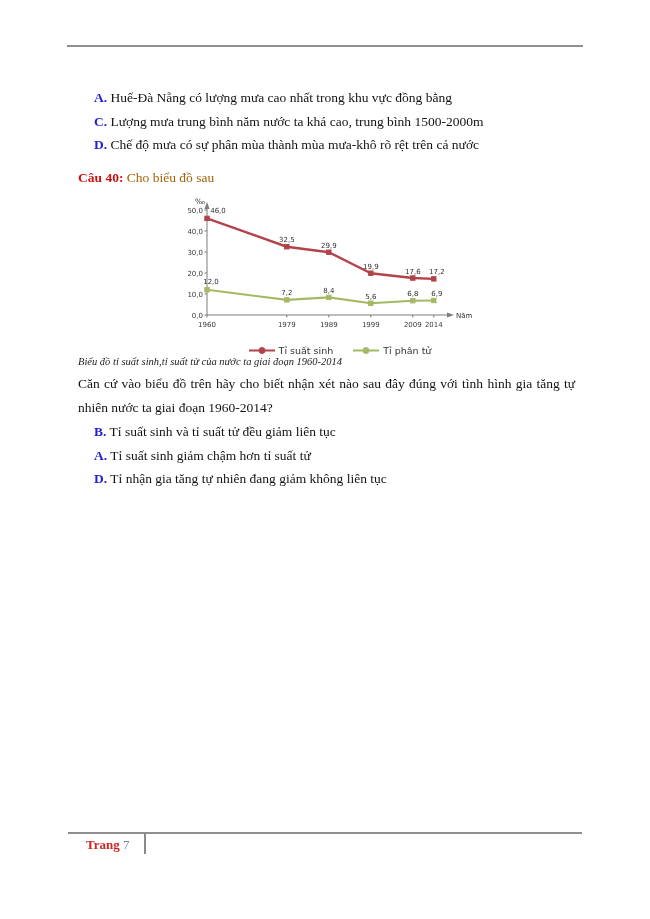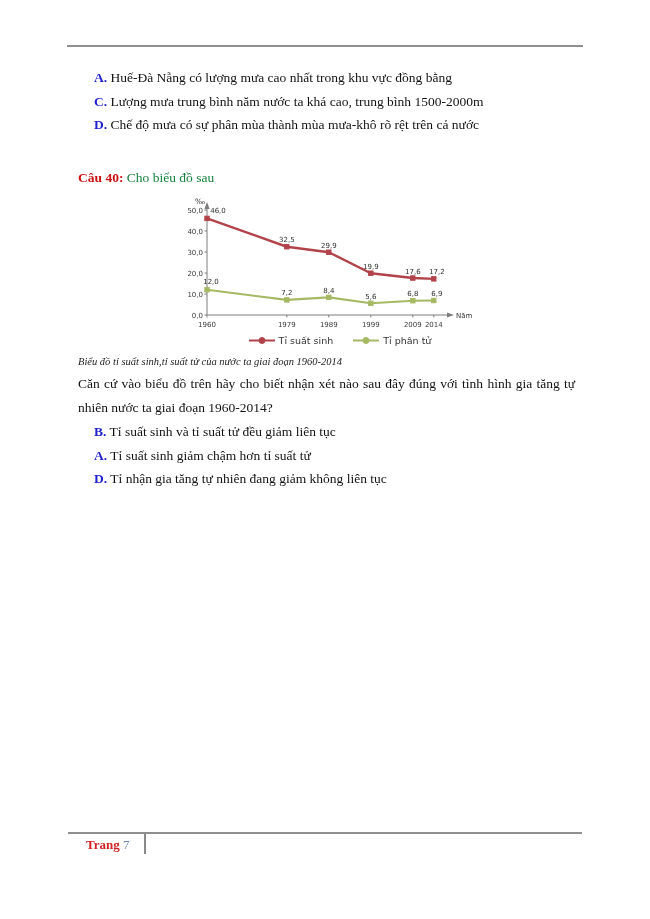--- a/index.html
+++ b/index.html
@@ -6,35 +6,35 @@
   .page{
     position:relative;width:650px;height:919px;background:#ffffff;
     font-family:"Liberation Serif","DejaVu Serif",serif;color:#111;overflow:hidden;
   }
   .rule{position:absolute;background:#8f8f8f;height:2px;}
   .top-rule{left:67px;top:45px;width:516px;}
   .footer-rule{left:68px;top:832px;width:514px;}
   .footer-tick{position:absolute;left:144px;top:833px;width:2px;height:21px;background:#8a8a8a;}
 
   .opt-block{position:absolute;left:94px;width:500px;}
-  .opt-block.q39{top:66px;}
+  .opt-block.q39{top:86px;}
   .opt-block.q40{top:420px;}
   .opt-row{line-height:23.6px;font-size:13.5px;white-space:nowrap;}
   .opt-letter{font-weight:bold;color:#1f1fd0;}
   .opt-text{color:#131313;}
 
   .cau-line{position:absolute;left:78px;top:166px;font-size:13.5px;line-height:23px;white-space:nowrap;}
   .cau-label{font-weight:bold;color:#cc1111;}
-  .cau-intro{color:#15803d;}
+  .cau-intro{color:#a16207;}
 
   .chart-wrap{position:absolute;left:185px;top:196px;width:310px;}
   .chart-svg{display:block;}
   .legend-row{
     display:flex;justify-content:center;align-items:center;gap:20px;
-    margin-top:1px;font-family:"DejaVu Sans","Liberation Sans",sans-serif;
+    margin-top:11px;font-family:"DejaVu Sans","Liberation Sans",sans-serif;
     font-size:9.5px;color:#333;
   }
   .legend-item{display:flex;align-items:center;gap:4px;}
 
   .chart-caption{
     position:absolute;left:78px;top:355px;width:494px;text-align:left;
     font-style:italic;font-size:10.5px;color:#222;line-height:14px;
   }
   .prompt{
     position:absolute;left:78px;top:372px;width:497px;

